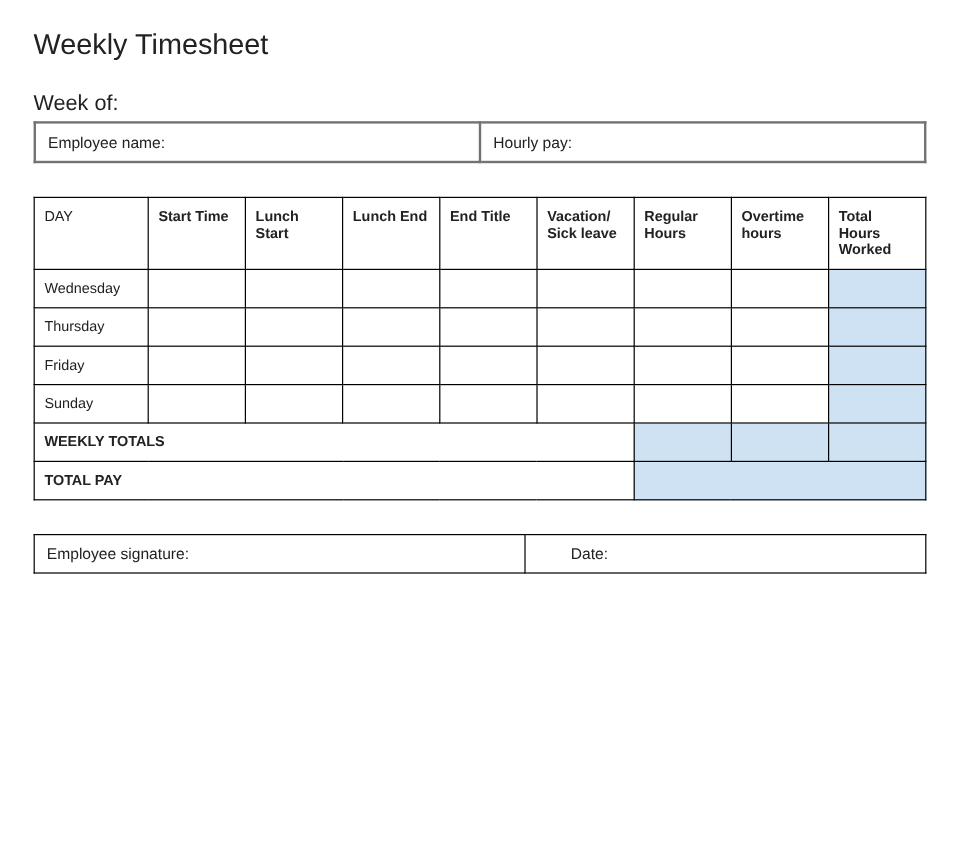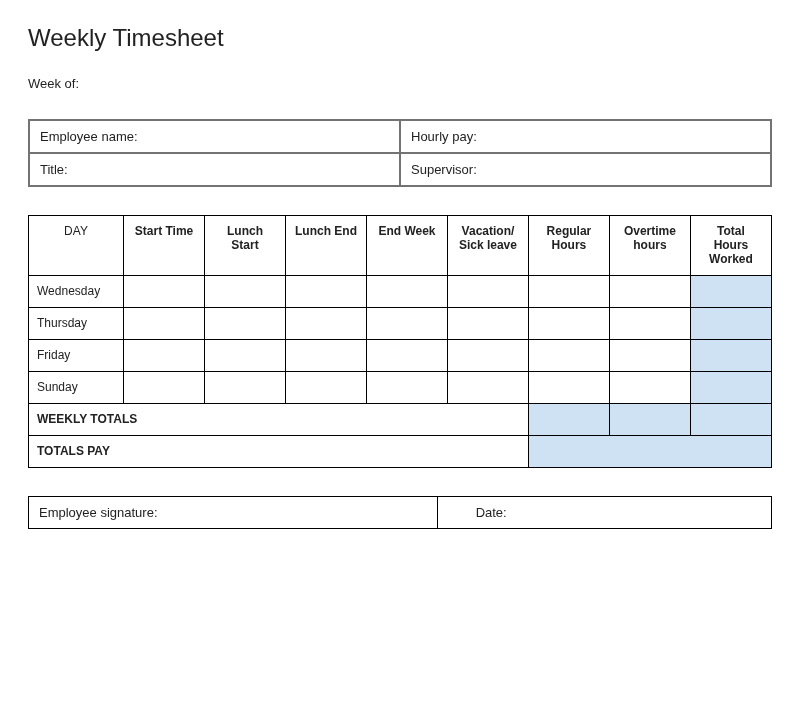--- a/index.html
+++ b/index.html
@@ -13,22 +13,22 @@
       padding: 24px 28px;
       width: 800px;
       color: #222;
     }
     h1 {
       font-size: 24px;
       font-weight: 400;
       margin-bottom: 24px;
     }
     .week-of {
-      font-size: 13px;
-      margin-bottom: 28px;
+      font-size: 18px;
+      margin-bottom: 4px;
     }
     table {
       border-collapse: collapse;
       width: 100%;
     }
     .info-table td {
       border: 2px solid #737373;
       padding: 8px 10px;
       font-size: 13px;
       width: 50%;
@@ -41,21 +41,20 @@
     .time-table td {
       border: 1px solid #000;
       font-size: 12px;
       text-align: left;
       vertical-align: top;
       padding: 8px 8px;
     }
     .time-table th {
       font-weight: 400;
       height: 60px;
-      text-align: center;
     }
     .time-table td {
       height: 32px;
     }
     .time-table .day-col { width: 11.5%; }
     .time-table .col { width: 9.8%; font-weight: bold; }
     .shaded {
       background: #cfe2f3;
     }
     .bold {
@@ -77,37 +76,33 @@
 <h1>Weekly Timesheet</h1>
 
 <div class="week-of">Week of:</div>
 
 <table class="info-table">
   <tbody>
       <tr>
     <td>Employee name:</td>
     <td>Hourly pay:</td>
   </tr>
-  <tr>
-    <td>Title:</td>
-    <td>Supervisor:</td>
-  </tr>
 </tbody>
   </table>
 
 <div class="spacer"></div>
 
 <table class="time-table">
   <tbody>
       <tr>
     <th class="day-col">DAY</th>
     <th class="col">Start Time</th>
     <th class="col">Lunch Start</th>
     <th class="col">Lunch End</th>
-    <th class="col">End Week</th>
+    <th class="col">End Title</th>
     <th class="col">Vacation/ Sick leave</th>
     <th class="col">Regular Hours</th>
     <th class="col">Overtime hours</th>
     <th class="col">Total Hours Worked</th>
   </tr>
   <tr>
     <td>Wednesday</td>
     <td></td>
     <td></td>
     <td></td>
@@ -150,21 +145,21 @@
     <td></td>
     <td class="shaded"></td>
   </tr>
   <tr>
     <td colspan="6" class="bold">WEEKLY TOTALS</td>
     <td class="shaded"></td>
     <td class="shaded"></td>
     <td class="shaded"></td>
   </tr>
   <tr>
-    <td colspan="6" class="bold">TOTALS PAY</td>
+    <td colspan="6" class="bold">TOTAL PAY</td>
     <td colspan="3" class="shaded"></td>
   </tr>
 </tbody>
   </table>
 
 <div class="spacer"></div>
 
 <table class="sig-table">
   <tbody>
       <tr>

